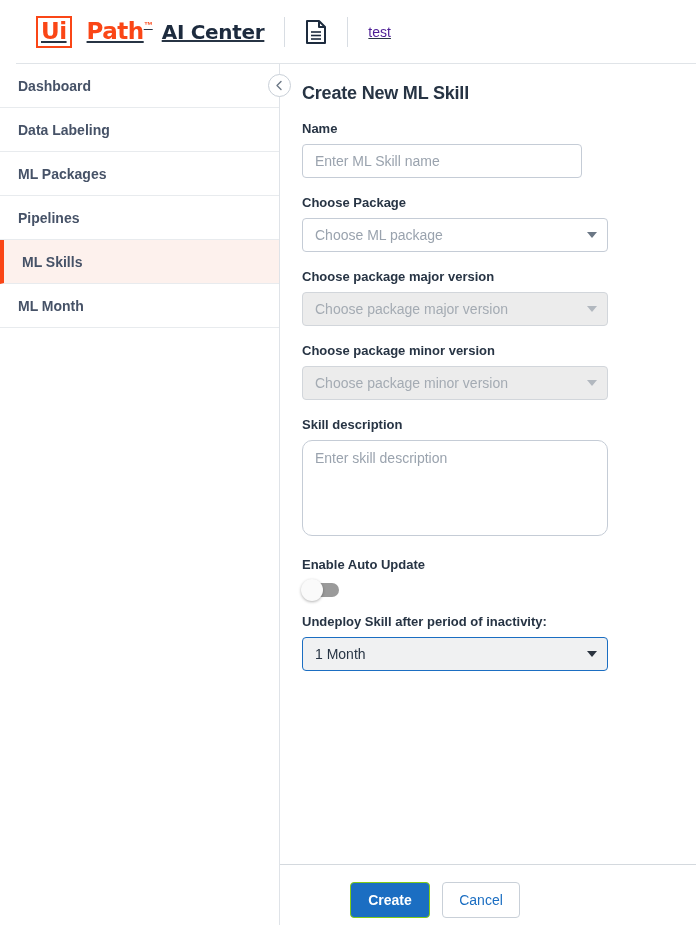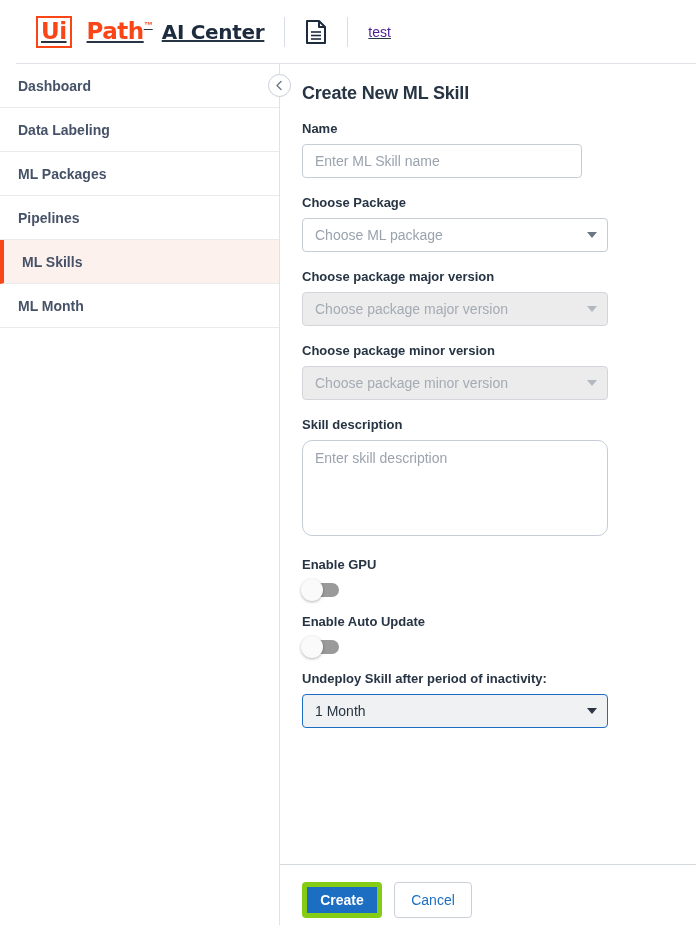--- a/index.html
+++ b/index.html
@@ -301,24 +301,25 @@
     font-size: 14px;
     font-family: "Liberation Sans", sans-serif;
     cursor: pointer;
     display: flex;
     align-items: center;
     justify-content: center;
   }
 
   .btn-primary {
     background: #1b6ec2;
-    border: 5px solid #84cc16;
+    border: 1px solid #84cc16;
     color: #ffffff;
     font-weight: bold;
     width: 80px;
+    margin-left: 48px;
   }
 
   .btn-secondary {
     background: #ffffff;
     border: 1px solid #c9d0d8;
     color: #1b6ec2;
     width: 78px;
     margin-left: 12px;
   }
 </style>
@@ -420,26 +421,20 @@
         </div>
         <span class="caret muted"></span>
       </div>
     </div>
 
     <div class="field">
       <label class="field-label">Skill description</label>
       <textarea class="textarea" placeholder="Enter skill description" style=""></textarea>
     </div>
 
-    <div class="field">
-      <label class="field-label">Enable GPU</label>
-      <div class="toggle">
-        <div class="toggle-knob"></div>
-      </div>
-    </div>
 
     <div class="field">
       <label class="field-label">Enable Auto Update</label>
       <div class="toggle">
         <div class="toggle-knob"></div>
       </div>
     </div>
 
     <div class="field">
       <label class="field-label">Undeploy Skill after period of inactivity:</label>

